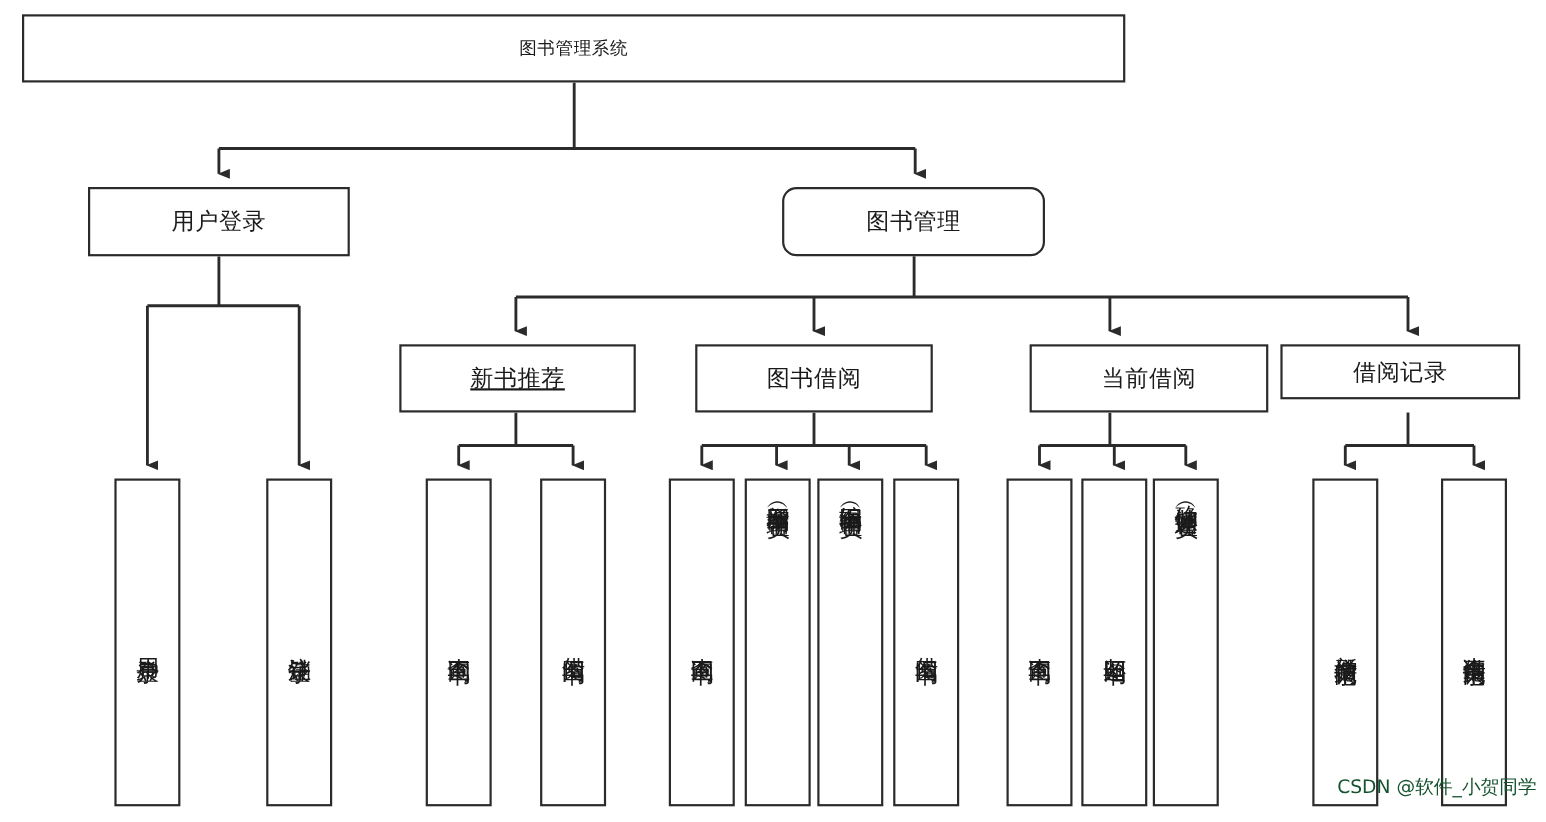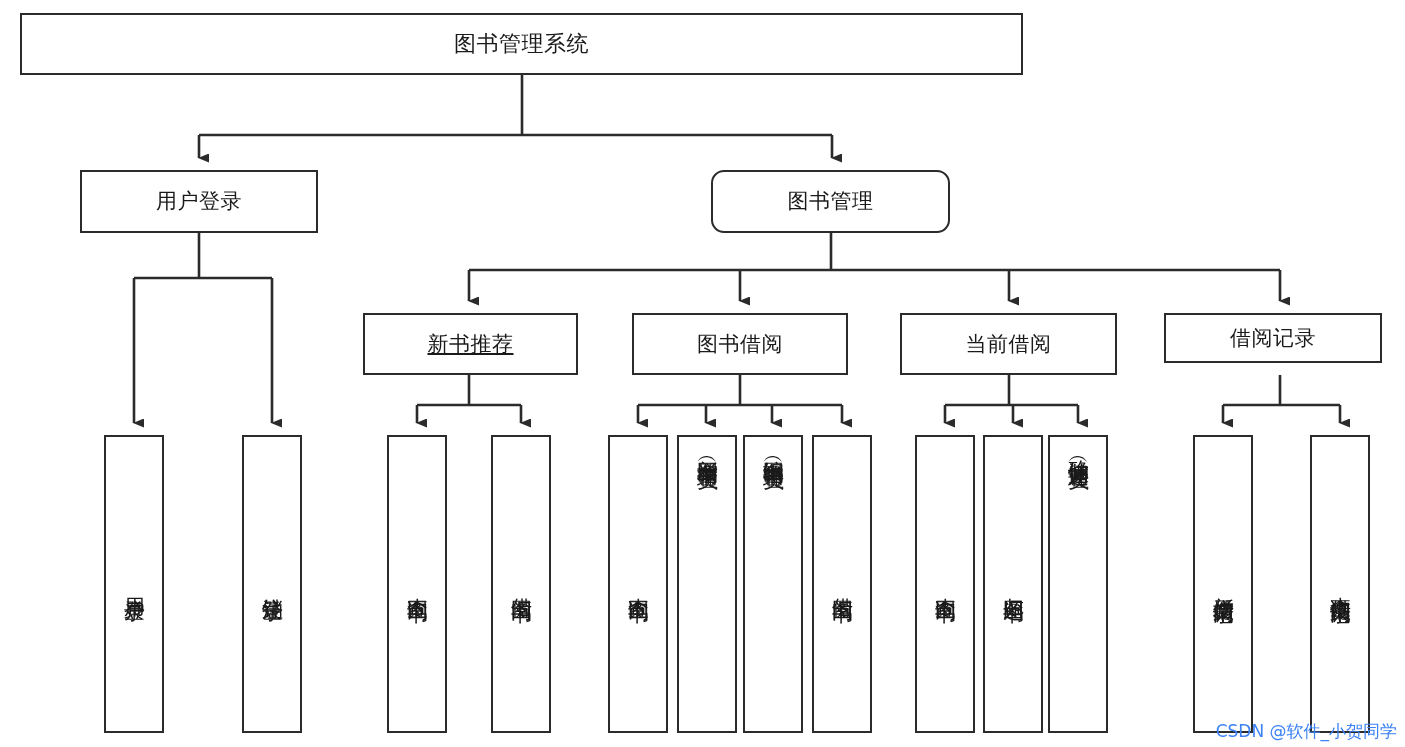--- a/index.html
+++ b/index.html
@@ -41,21 +41,21 @@
     display: block;
     text-align: center;
     line-height: 1.0;
     letter-spacing: 0.5px;
   }
   
   .node.horiz .lbl {
     font-size: 21px;
   }
   .node.root .lbl {
-    font-size: 22px;
+    font-size: 16px;
   }
   
   .node.vert {
     align-items: flex-start;
     justify-content: center;
     padding-top: 6px;
   }
   .node.vert .lbl {
     writing-mode: vertical-rl;
     text-orientation: upright;
@@ -65,23 +65,23 @@
     white-space: nowrap;
   }
   
   .node.vert.mid {
     align-items: center;
     padding-top: 0;
   }
   .watermark {
     position: absolute;
     right: 8px;
-    bottom: 4px;
+    bottom: 20px;
     font-size: 17px;
-    color: #3b82f6;
+    color: #14532d;
     white-space: nowrap;
     z-index: 5;
     font-family: "DejaVu Sans", "Liberation Sans", sans-serif;
   }
 </style>
 </head>
 <body>
 
 <div id="canvas">
 
@@ -148,21 +148,21 @@
   </div>
 
   <div class="node horiz" style="left:363px; top:313px; width:215px; height:62px;text-decoration:underline;">
     <span class="lbl">新书推荐</span>
   </div>
 
   <div class="node horiz" style="left:632px; top:313px; width:216px; height:62px;">
     <span class="lbl">图书借阅</span>
   </div>
 
-  <div class="node horiz" style="left:900px; top:313px; width:217px; height:62px;">
+  <div class="node horiz" style="left:936px; top:313px; width:217px; height:62px;">
     <span class="lbl">当前借阅</span>
   </div>
 
   <div class="node horiz" style="left:1164px; top:313px; width:218px; height:50px;">
     <span class="lbl">借阅记录</span>
   </div>
 
   <div class="node vert mid" style="left:104px; top:435px; width:60px; height:298px;">
     <span class="lbl">用户登录</span>
   </div>

